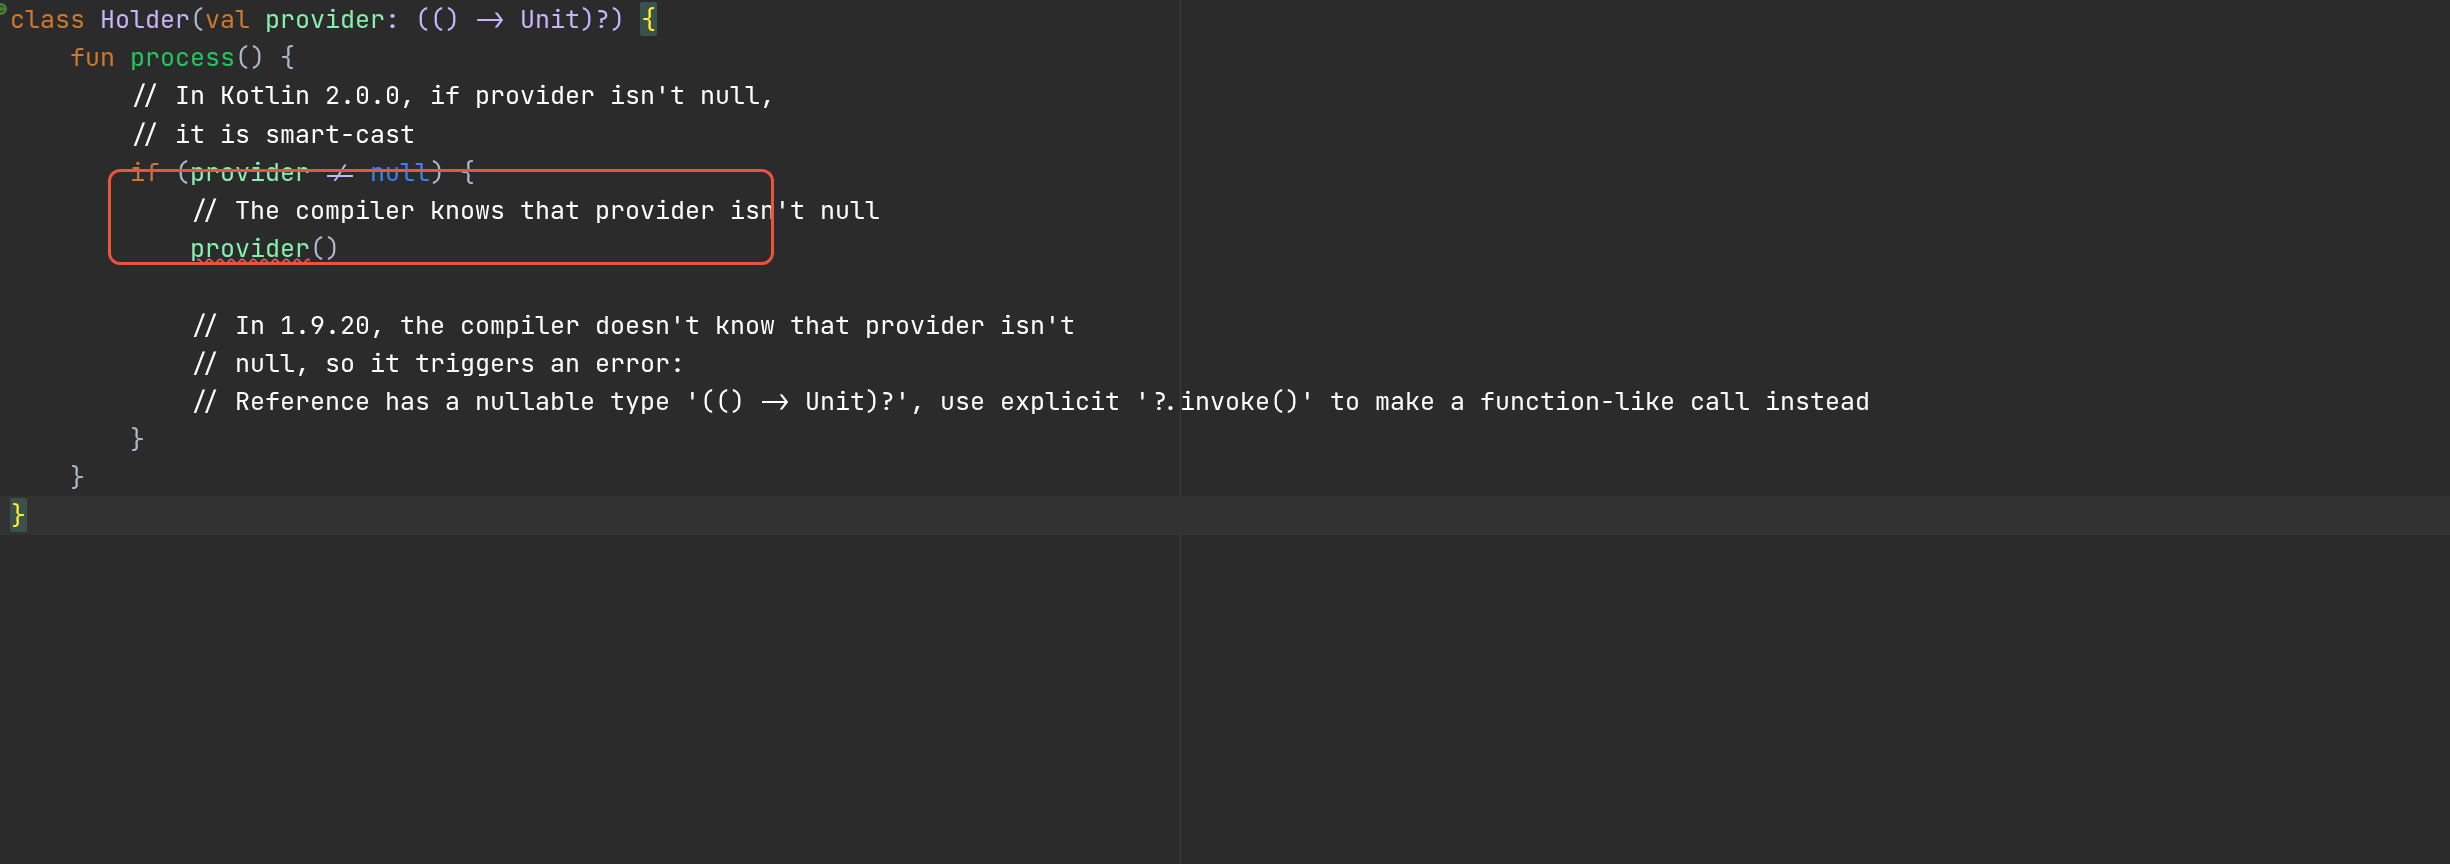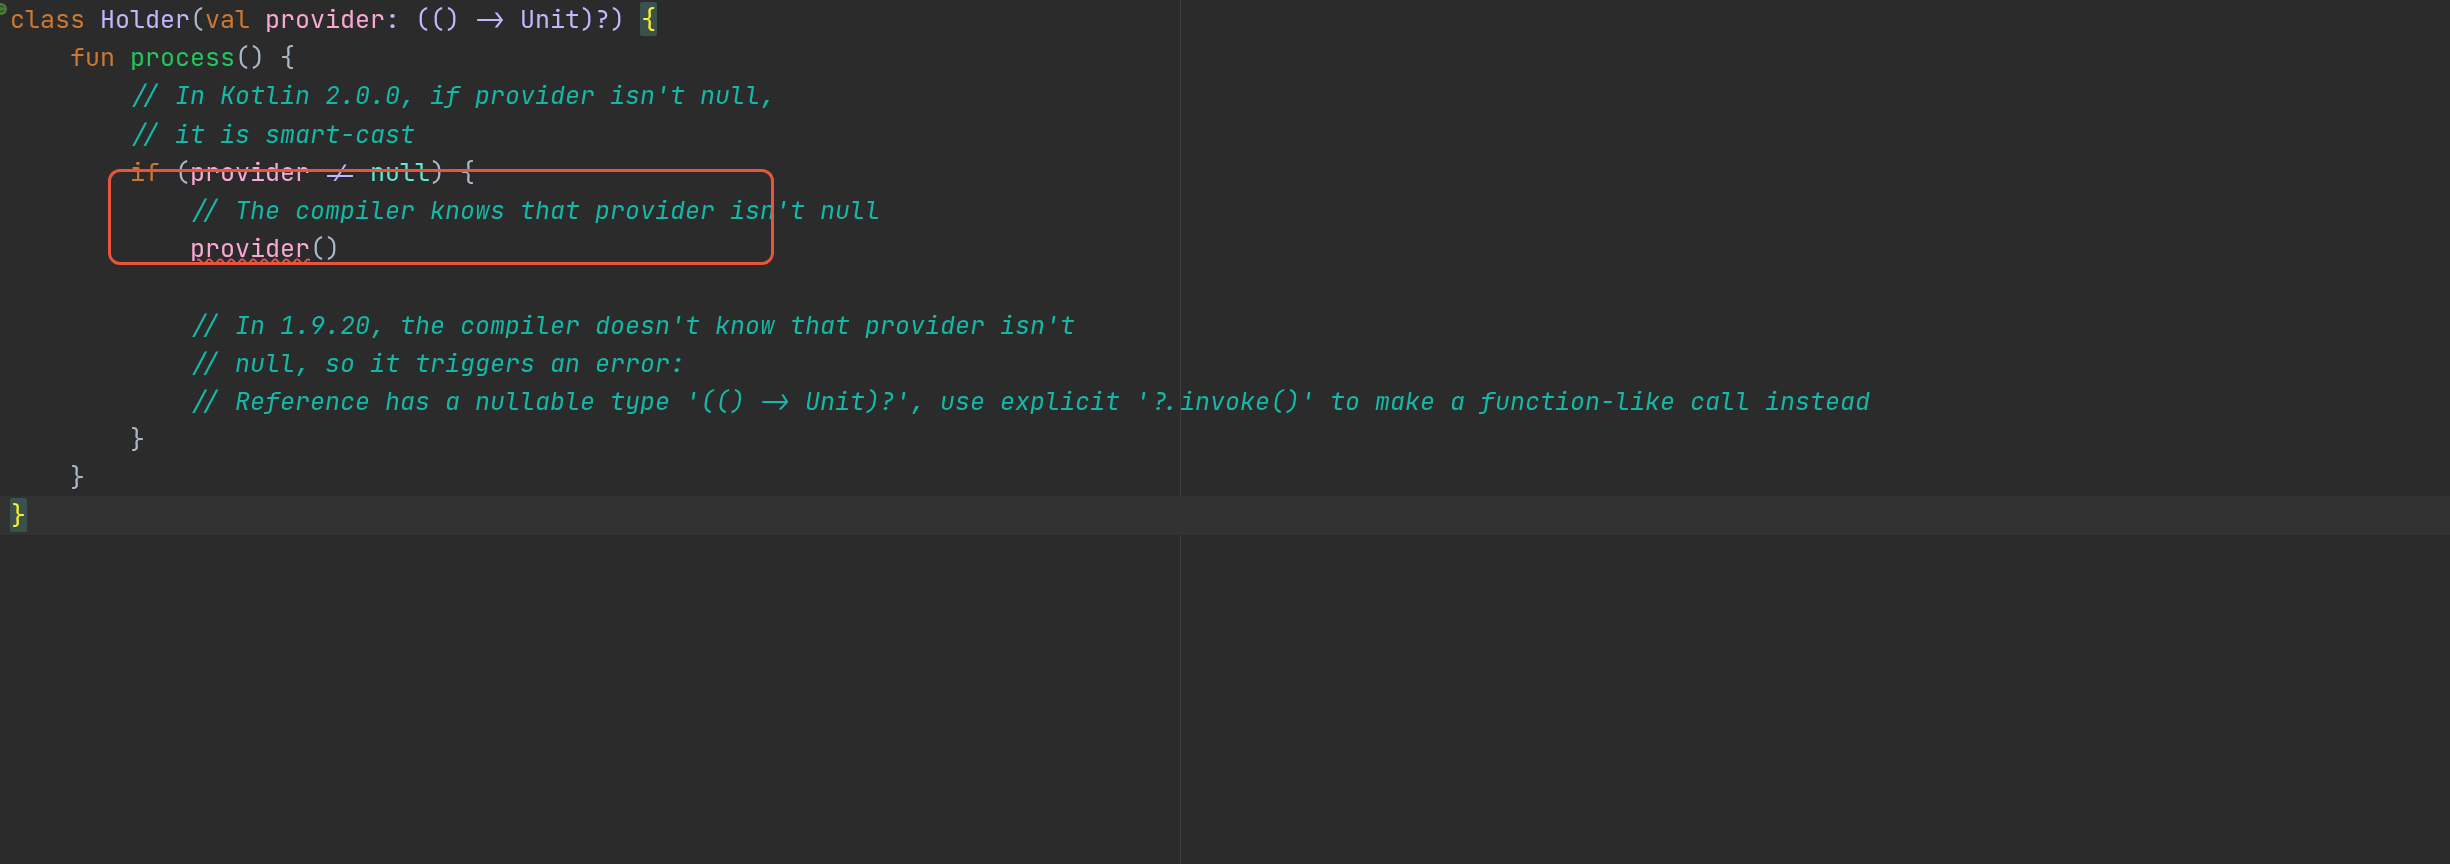--- a/index.html
+++ b/index.html
@@ -26,23 +26,23 @@
     display: block;
     height: 38.2px;
     padding-left: 10px;
   }
   .line-hl {
     background: #323232;
   }
   .keyword { color: #cc7832; }
   .funcname { color: #22c55e; }
   .identifier { color: #c4b5fd; }
-  .prop { color: #f9a8d4; }
-  .null { color: #5eead4; margin-top: 43px; }
-  .comment { color: #14b8a6; font-style: italic; }
+  .prop { color: #86efac; }
+  .null { color: #3b82f6; margin-top: 43px; }
+  .comment { color: #ffffff; }
   .brace { color: #a9b7c6; }
   .brace-match { background: #3b514d; color: #ffef28; border-radius:2px; padding:0 1px; }
   .caret-brace { color: #ffef28; }
   .wavy {
     text-decoration-line: underline;
     text-decoration-style: wavy;
     text-decoration-color: #e05555;
     text-decoration-thickness: 1.5px;
   }
   .right-margin {

